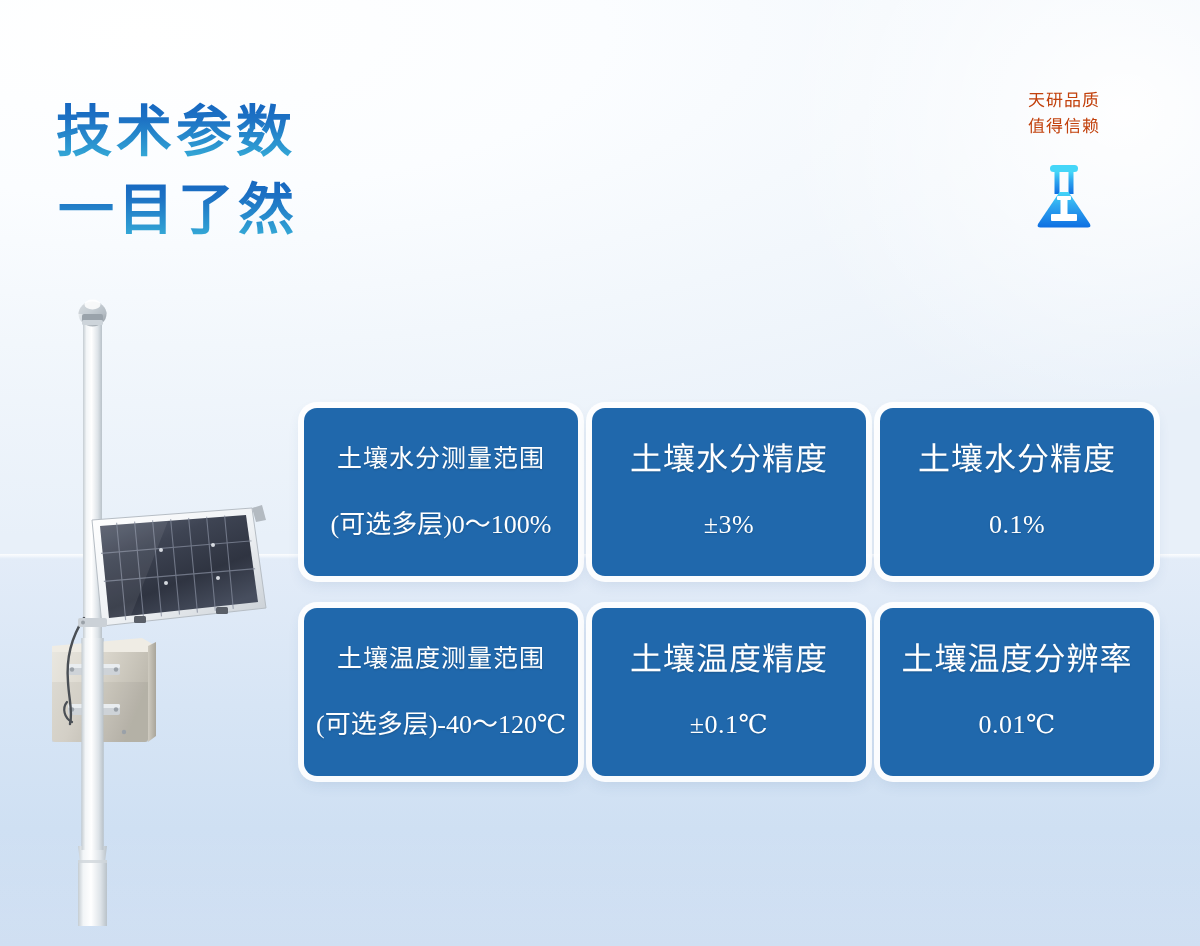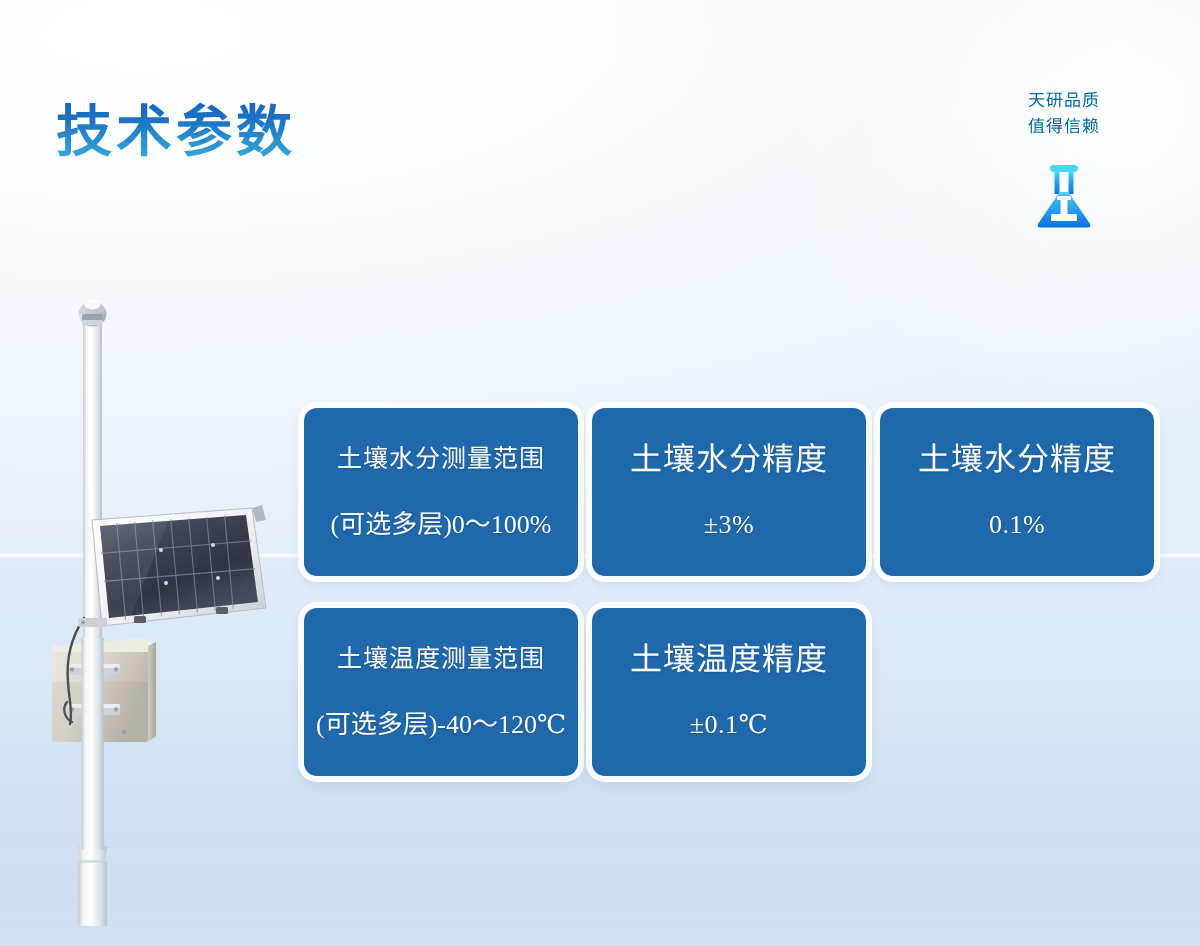--- a/index.html
+++ b/index.html
@@ -81,21 +81,21 @@
     top: 88px;
     width: 160px;
     text-align: center;
   }
   .brand .slogan {
     display: block;
     font-family: "Liberation Sans", "DejaVu Sans", sans-serif;
     font-size: 17px;
     line-height: 26px;
     letter-spacing: 1px;
-    color: #0369a1;
+    color: #c2410c;
   }
   .brand-icon {
     margin-top: 22px;
     display: flex;
     justify-content: center;
   }
 
   
   .product {
     position: absolute;
@@ -159,20 +159,21 @@
 <div class="stage">
 
   <div class="bg-sky"></div>
   <div class="bg-ground"></div>
   <div class="bg-horizon"></div>
   <div class="bg-rightglow"></div>
   <div class="bg-bottomfade"></div>
 
   <div class="heading">
     <span class="line one">技术参数</span>
+    <span class="line two">一目了然</span>
   </div>
 
   <div class="brand">
     <span class="slogan">天研品质</span>
     <span class="slogan">值得信赖</span>
     <div class="brand-icon">
       <svg width="64" height="68" viewBox="0 0 64 68" aria-hidden="true">
         <defs>
           <linearGradient id="flaskGrad" x1="0" y1="0" x2="0" y2="1">
             <stop offset="0%" stop-color="#45d6f8"></stop>
@@ -338,16 +339,20 @@
     <div class="card wide">
       <span class="l1">土壤温度测量范围</span>
       <span class="l2">(可选多层)-40～120℃</span>
     </div>
 
     <div class="card">
       <span class="l1">土壤温度精度</span>
       <span class="l2">±0.1℃</span>
     </div>
 
+    <div class="card">
+      <span class="l1">土壤温度分辨率</span>
+      <span class="l2">0.01℃</span>
+    </div>
 
   </div>
 
 </div>
 
 </body></html>

